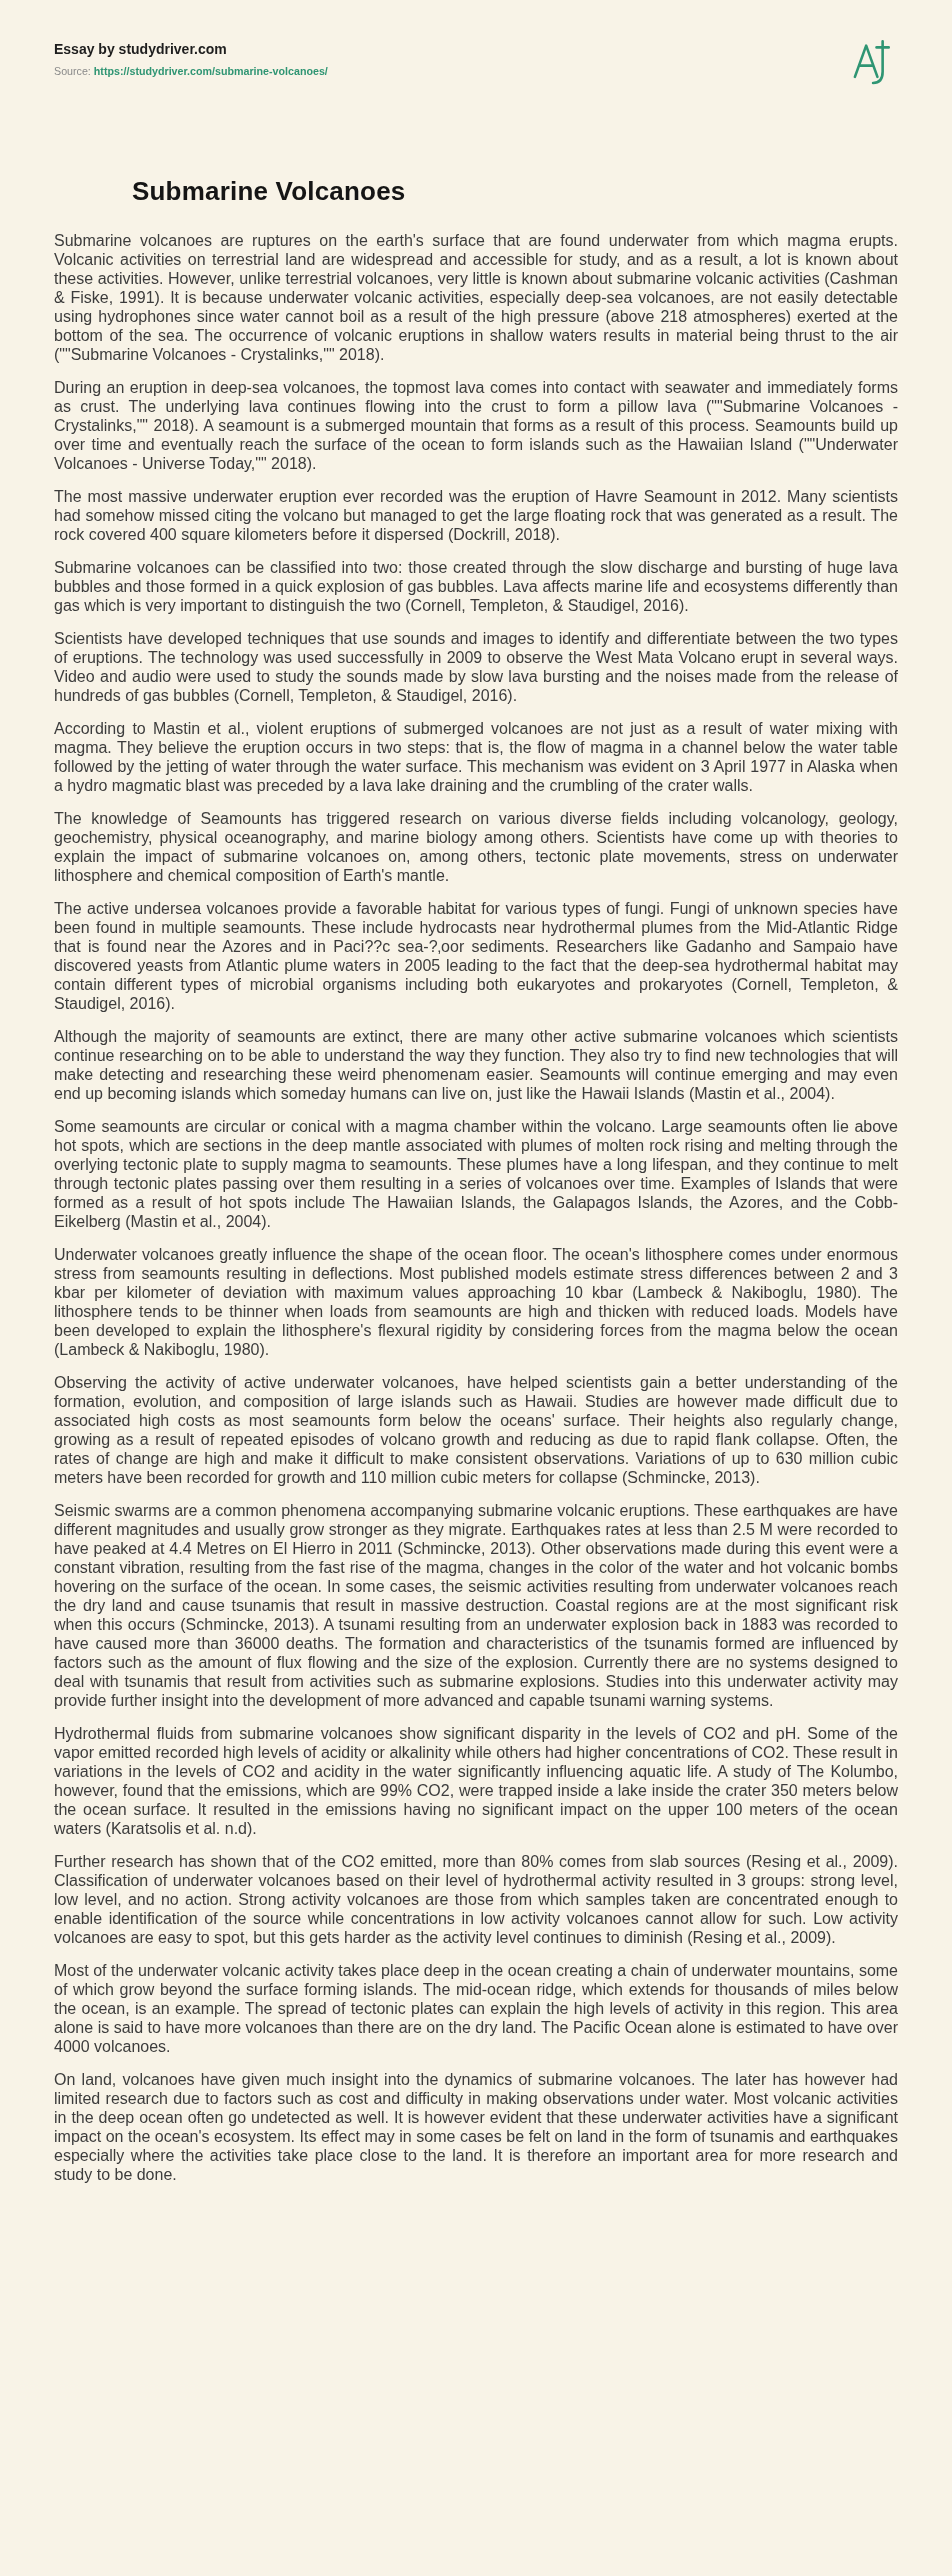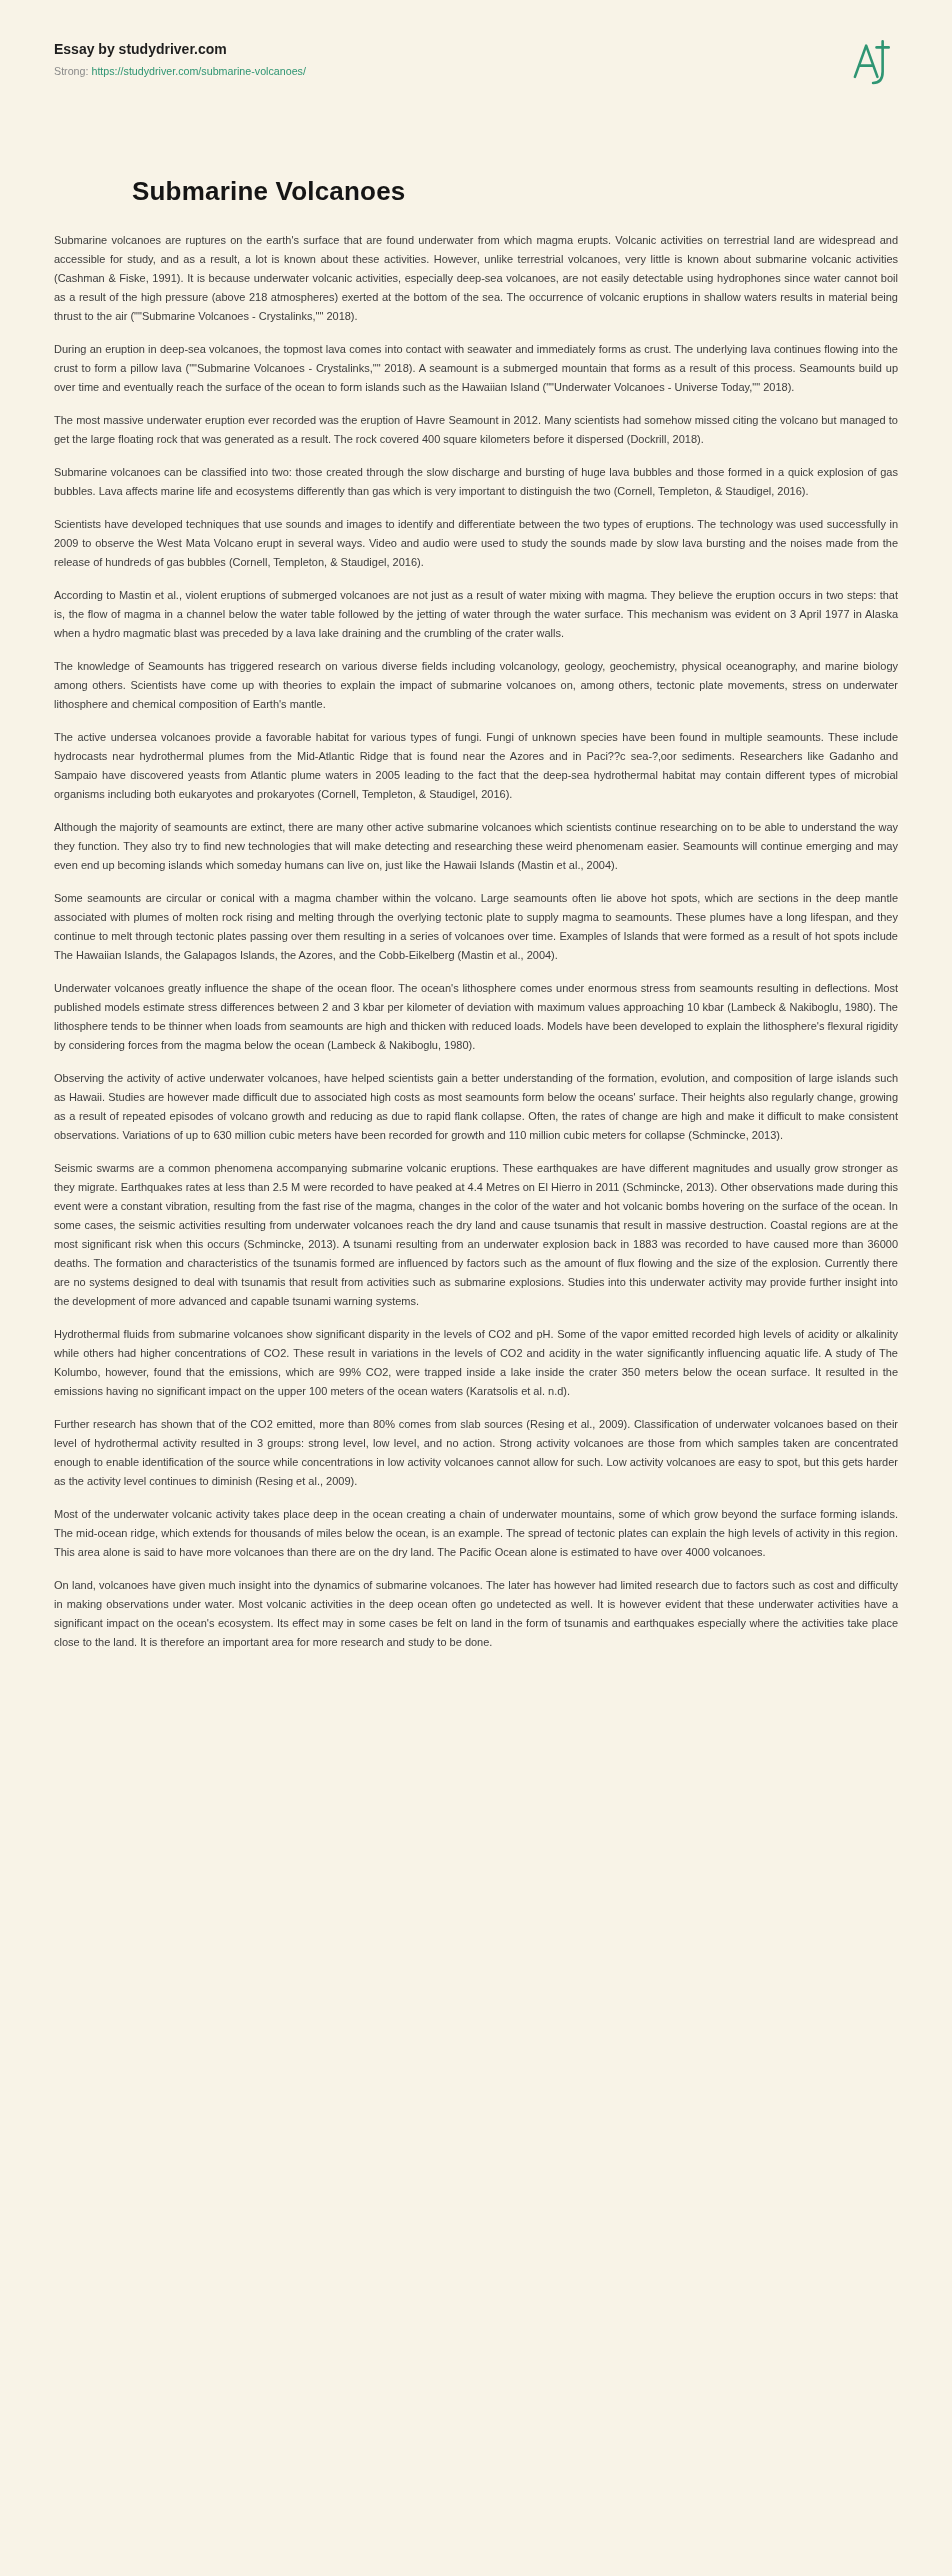--- a/index.html
+++ b/index.html
@@ -28,51 +28,52 @@
     margin:0 0 8.4px 0;
   }
   .source-row {
     font-size:10.7px;
     color:#8a8a8a;
   }
   .source-link {
     color:#2f9573;
     text-decoration:none;
     cursor:pointer;
+    font-weight:bold;
   }
   .logo {
     margin-top:-3.7px;
     margin-right:5.6px;
     cursor:pointer;
   }
   h1.article-title {
     font-size:26px;
     font-weight:bold;
     color:#151515;
     margin:84px 0 24px 78px;
     letter-spacing:0.2px;
   }
   .article p {
-    font-size:11px;
+    font-size:16px;
     line-height:19px;
     margin:0 0 14px 0;
     text-align:justify;
     color:#3c3c3c;
   }
 </style>
 </head>
 <body>
 
 <div class="page">
 
   <div class="header-row">
     <div>
       <p class="byline">Essay by studydriver.com</p>
       <div class="source-row">
-        <span>Strong:</span>
+        <span>Source:</span>
         <a class="source-link">https://studydriver.com/submarine-volcanoes/</a>
       </div>
     </div>
     <div class="logo">
       <span>
         <svg width="43" height="52" viewBox="0 0 48 60" aria-hidden="true">
           <g stroke="#2f9573" fill="none" stroke-width="3" stroke-linecap="round" stroke-linejoin="round">
             <path d="M6 46 L19 10 L32 46"></path>
             <path d="M11.5 33 L26.5 33"></path>
             <path d="M38 5 L38 40 Q38 53 27 53"></path>

